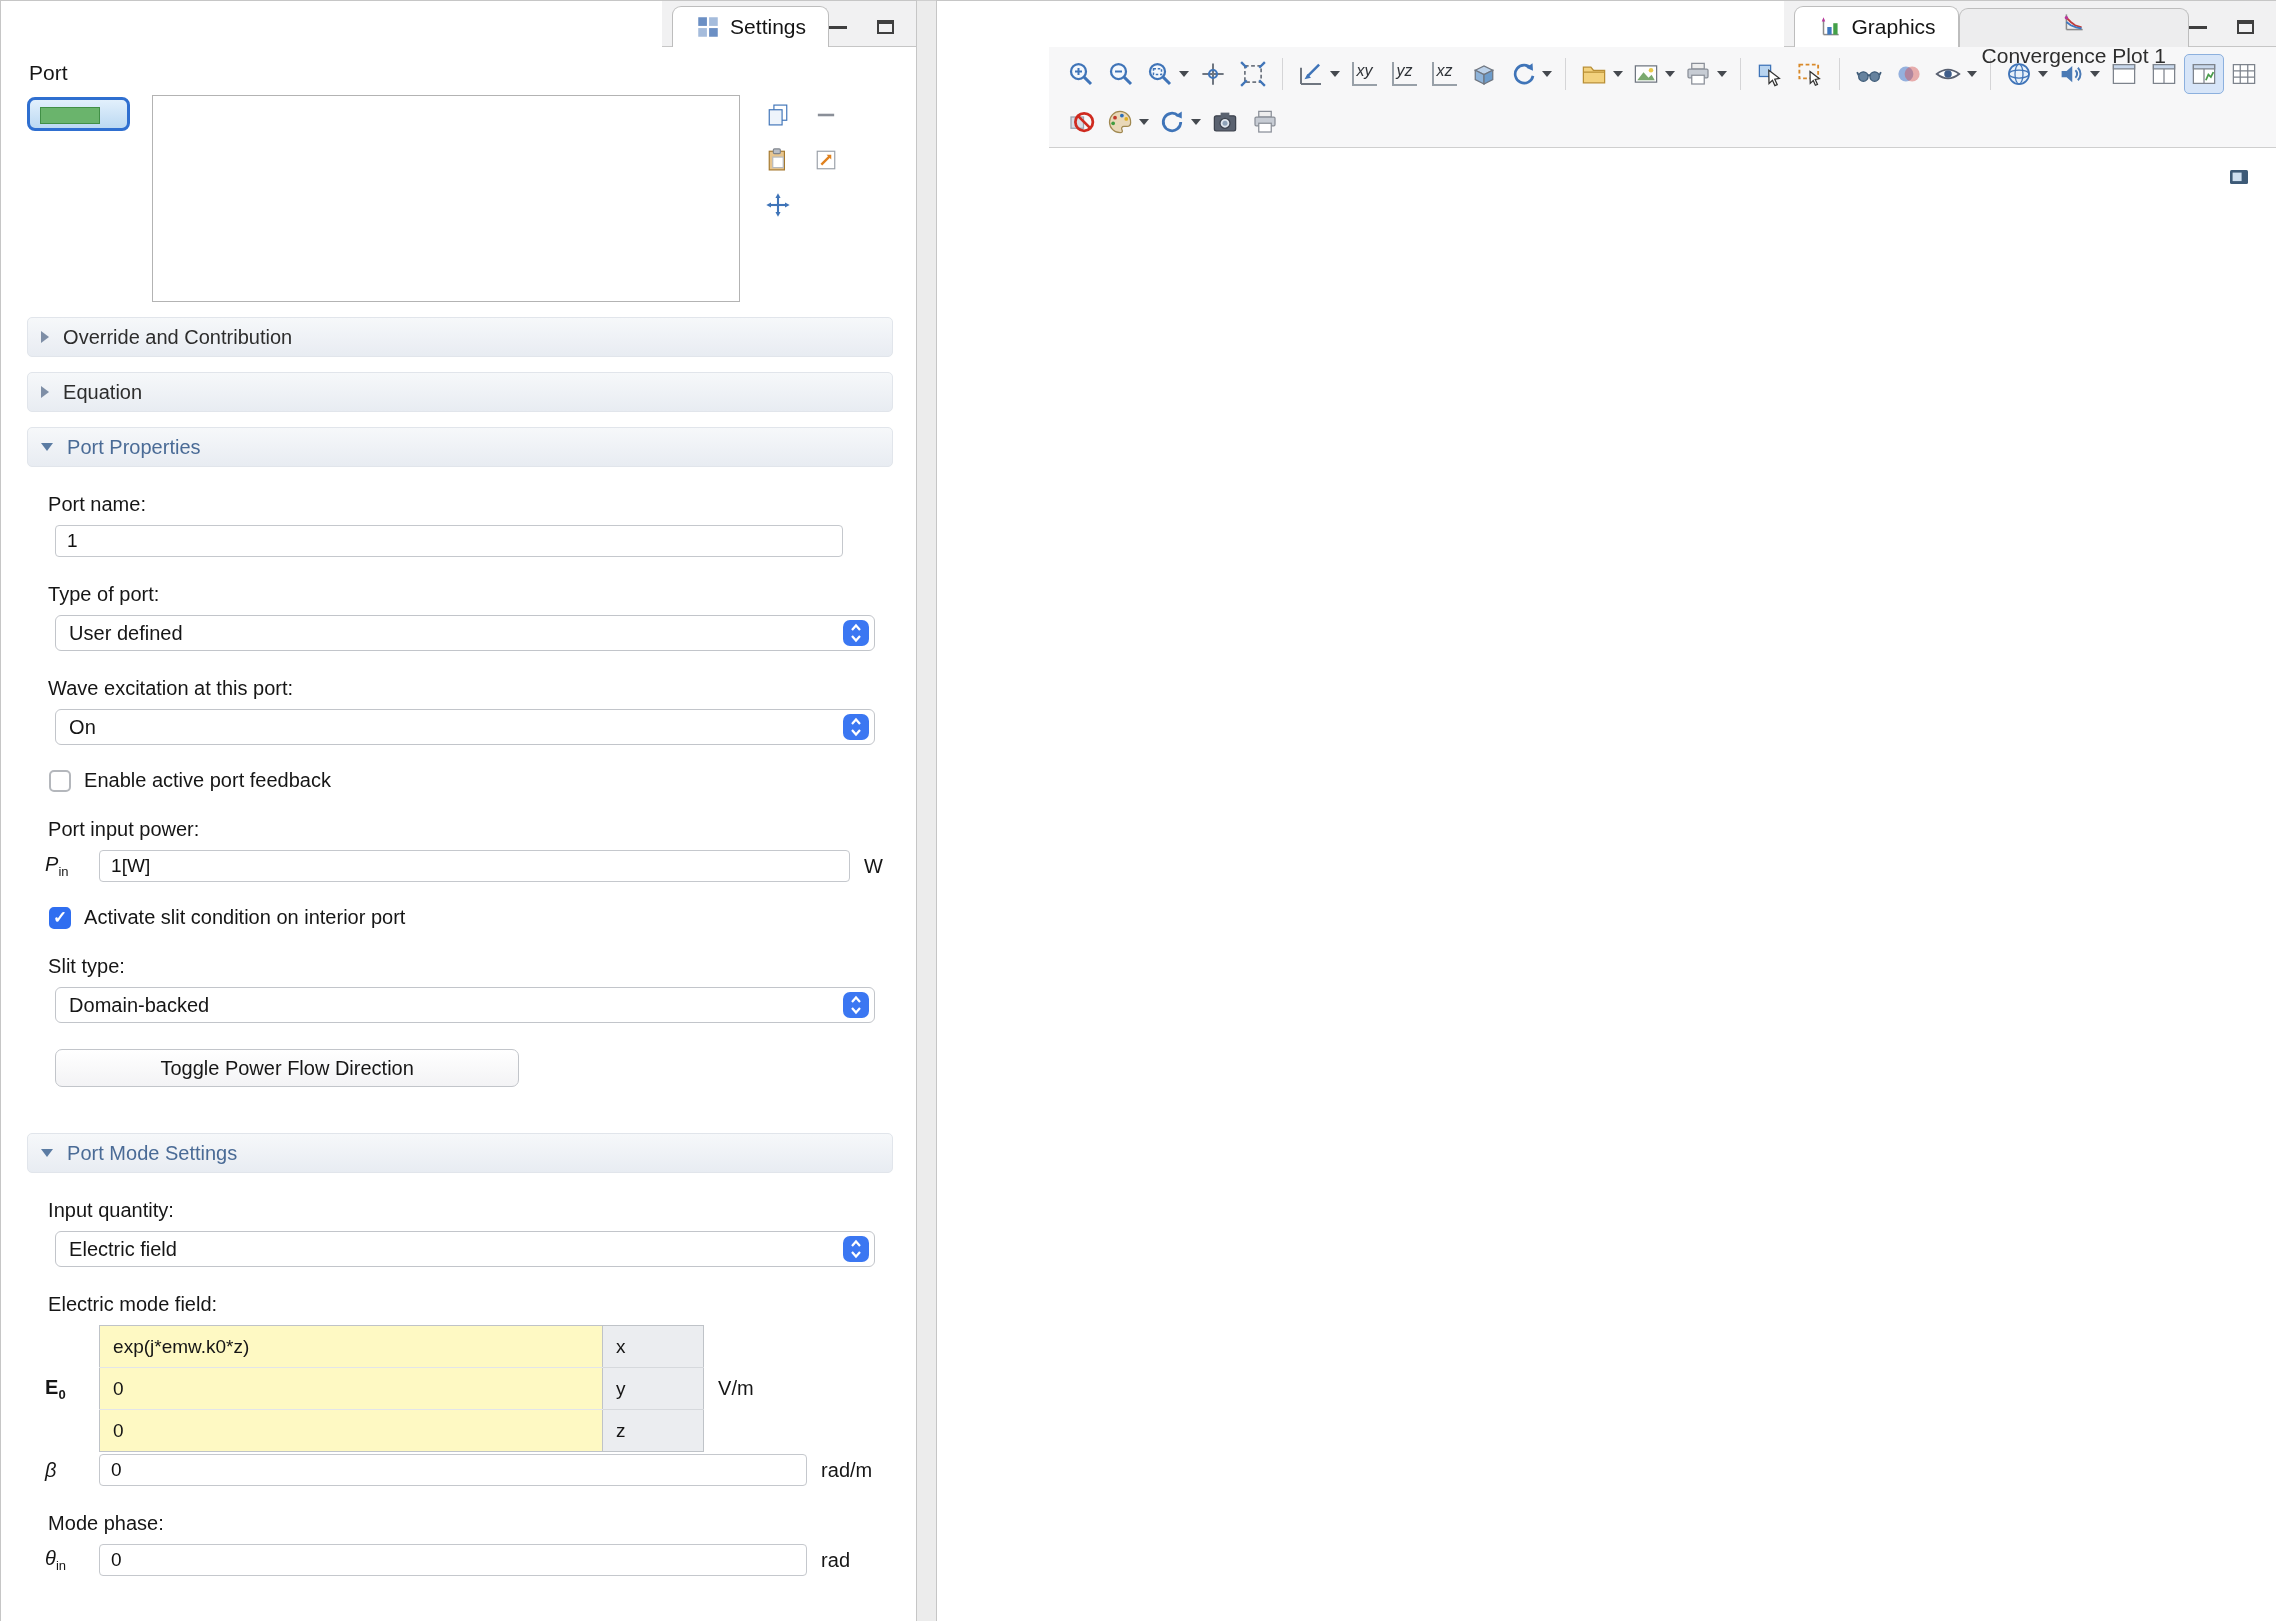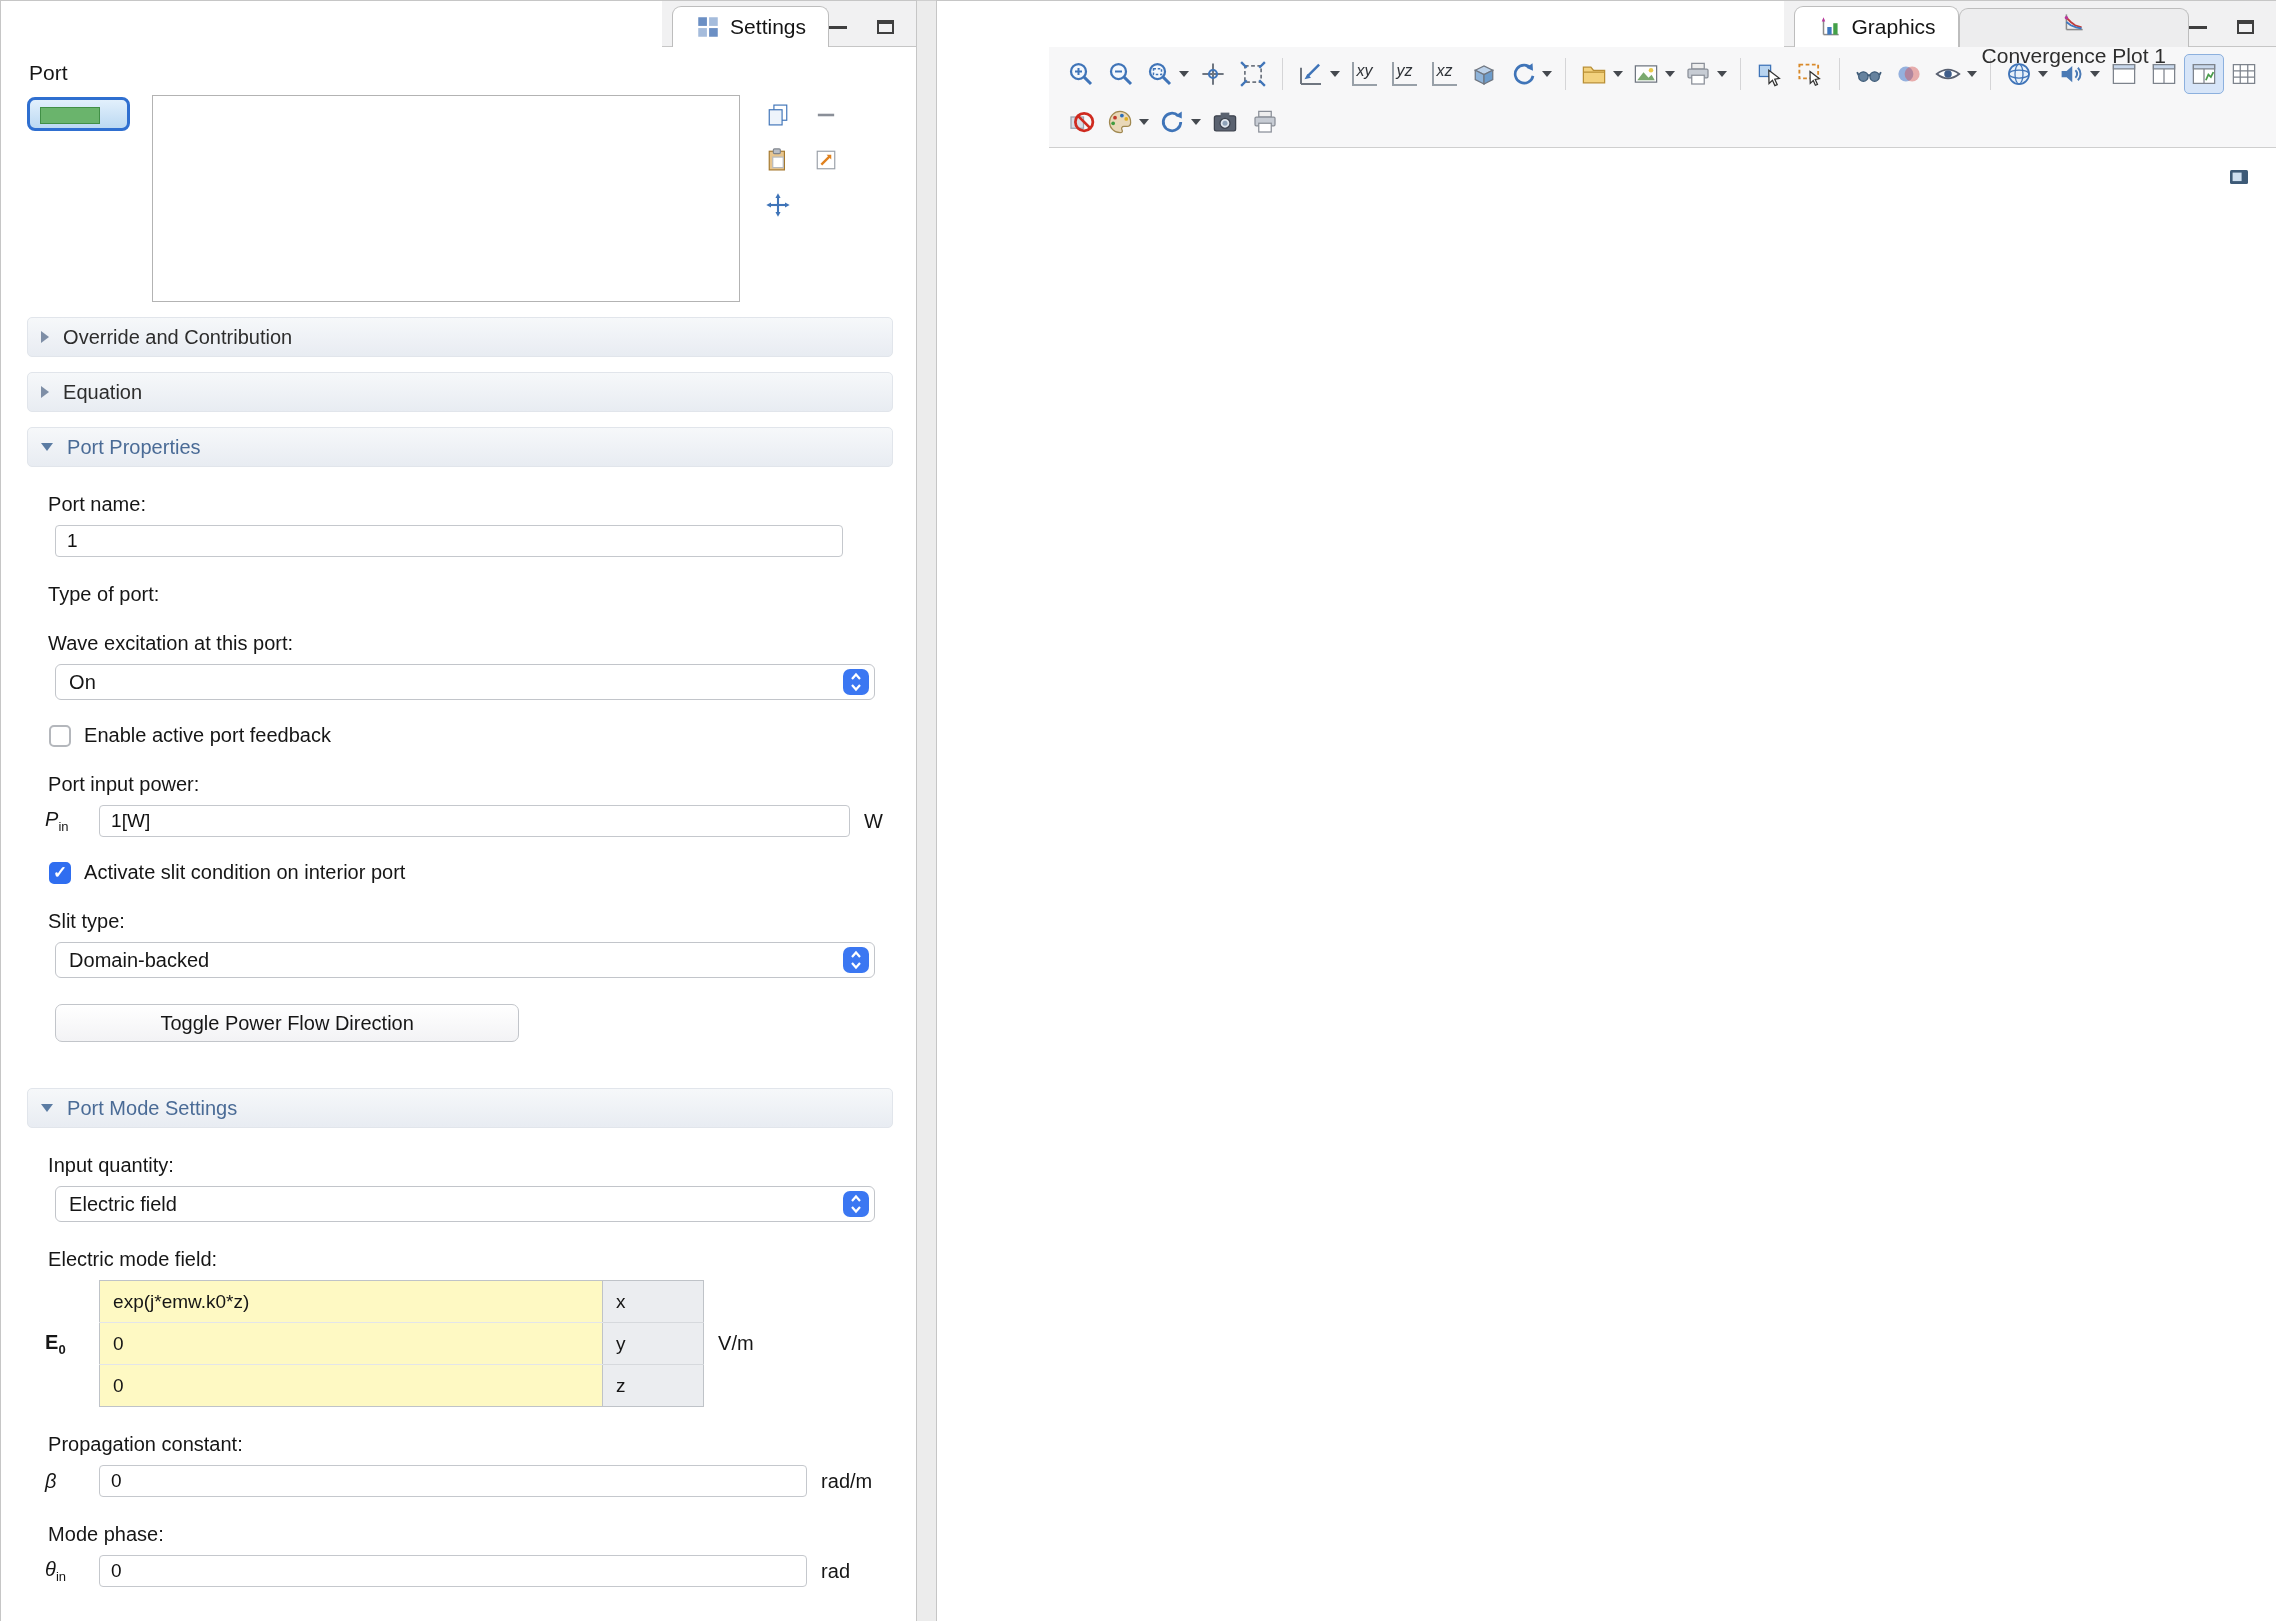--- a/index.html
+++ b/index.html
@@ -173,20 +173,29 @@
       <div class="secbar expanded">
         <span class="tri-d"></span>
         <span class="seclabel">Port Properties</span>
       </div>
 
       <div class="seccontent">
         <div class="flabel">Port name:</div>
         <input class="tf w-name" value="1" style="">
 
         <div class="flabel">Type of port:</div>
+        <div class="dropdown">
+          <span>User defined</span>
+          <span class="stepper">
+            <svg viewBox="0 0 14 22">
+                <polyline points="3,8 7,3.5 11,8" fill="none" stroke="#fff" stroke-width="2.2"></polyline>
+                <polyline points="3,14 7,18.5 11,14" fill="none" stroke="#fff" stroke-width="2.2"></polyline>
+              </svg>
+          </span>
+        </div>
 
         <div class="flabel">Wave excitation at this port:</div>
         <div class="dropdown">
           <span>On</span>
           <span class="stepper">
             <svg viewBox="0 0 14 22">
                 <polyline points="3,8 7,3.5 11,8" fill="none" stroke="#fff" stroke-width="2.2"></polyline>
                 <polyline points="3,14 7,18.5 11,14" fill="none" stroke="#fff" stroke-width="2.2"></polyline>
               </svg>
           </span>
@@ -255,21 +264,20 @@
             </tr>
             <tr>
               <td class="expr">0</td>
               <td class="comp">z</td>
             </tr>
           </tbody>
             </table>
           <span class="unitlbl">V/m</span>
         </div>
 
-        <div class="flabel">Propagation constant:</div>
         <div class="unitrow">
           <span class="sym"><i>β</i></span>
           <input class="tf w-num" value="0" style="">
           <span class="unitlbl">rad/m</span>
         </div>
 
         <div class="flabel">Mode phase:</div>
         <div class="unitrow">
           <span class="sym"><i>θ</i><sub>in</sub></span>
           <input class="tf w-num" value="0" style="">

